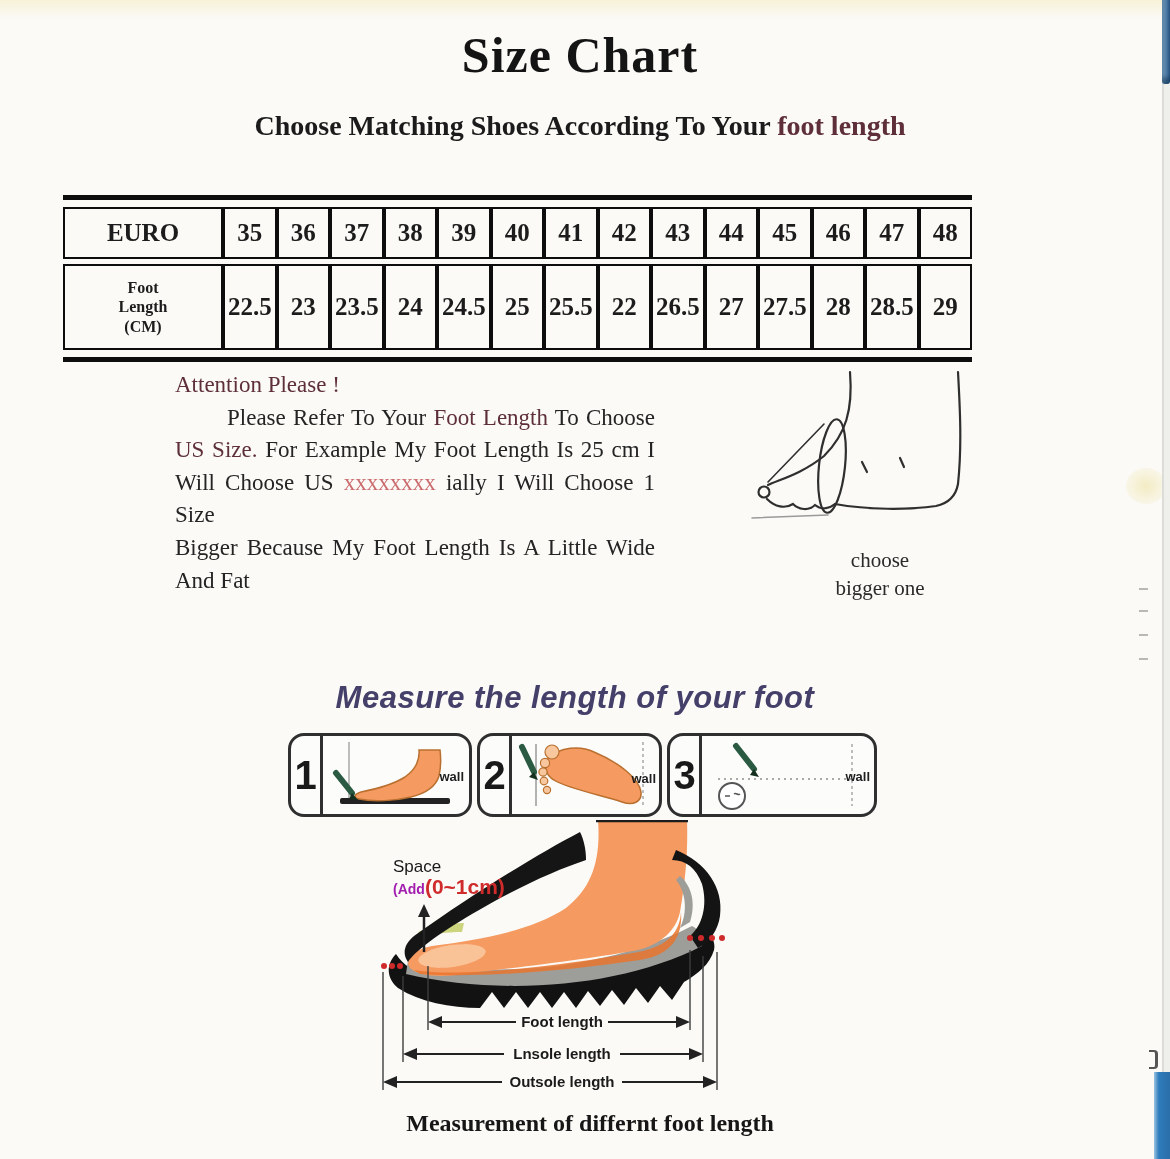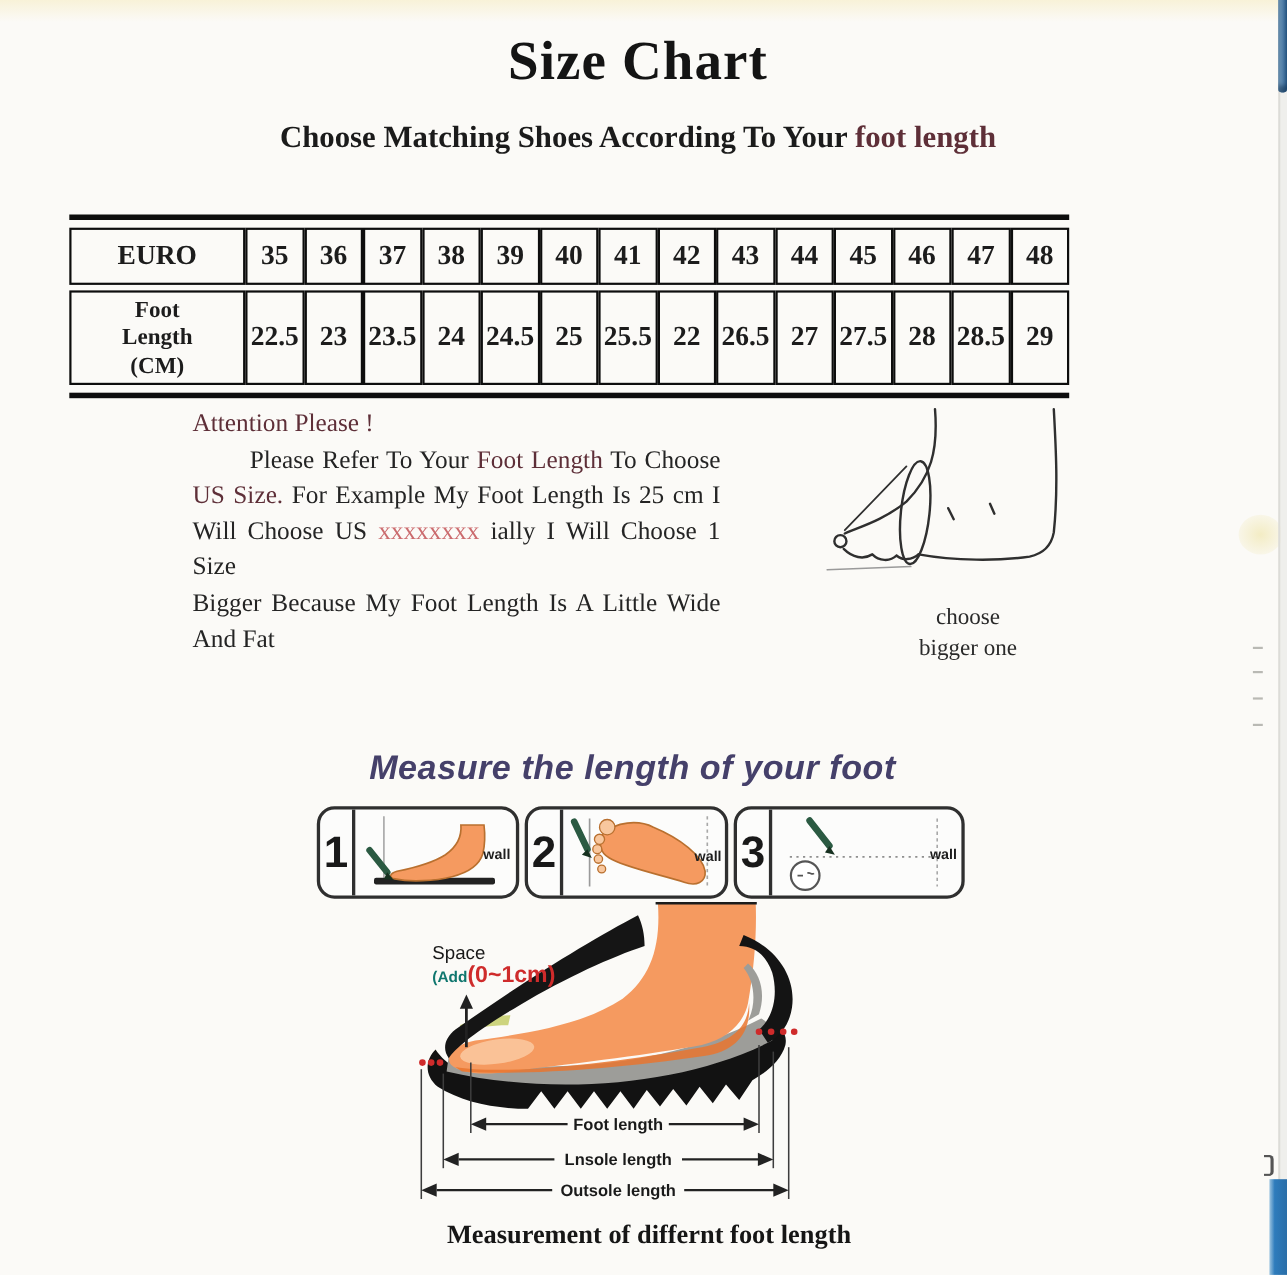--- a/index.html
+++ b/index.html
@@ -23,21 +23,21 @@
   
   .table-wrap{left:63px;top:183px;width:909px;
     border-top:5px solid var(--c-table-border);
     border-bottom:5px solid var(--c-table-border); padding:2px 0;margin-top:12px;}
   .size-table{width:100%;border-collapse:separate;border-spacing:0 5px;table-layout:fixed;}
   .size-table td{border:2px solid var(--c-table-border);text-align:center;vertical-align:middle;
     font-weight:bold;font-size:25px;padding:0;background:transparent;}
   .size-table tr.r1 td{height:48px;}
   .size-table tr.r2 td{height:82px;}
   .size-table td.rowhead{width:156px;}
-  .size-table td.rowhead .lh{display:block;font-size:21px;line-height:1.22;}
+  .size-table td.rowhead .lh{display:block;font-size:16px;line-height:1.22;}
   
   .attention{left:175px;top:369px;width:480px;font-size:23px;line-height:32.6px;color:#242424;}
   .attention .jline{text-align:justify;text-align-last:justify;}
   .attention .indent{padding-left:52px;}
   .attention .maroon{color:var(--c-maroon);}
   .attention .salmon{color:var(--c-salmon);}
   
   .sketch-note{left:790px;top:546px;width:180px;text-align:center;
     font-size:21px;line-height:28px;color:#2a2a2a;}
   
@@ -48,21 +48,21 @@
   .panel{top:733px;height:84px;border:3px solid #2f2f2f;border-radius:16px;
     background:#fcfcfb;display:flex;box-sizing:border-box;}
   .panel .num{width:31px;border-right:3px solid #2f2f2f;display:flex;align-items:center;justify-content:center;
     font-family:"Liberation Sans","DejaVu Sans",sans-serif;font-weight:bold;font-size:40px;color:#191919;}
   .panel .art{position:relative;flex:1;}
   .wall-label{position:absolute;font-family:"Liberation Sans","DejaVu Sans",sans-serif;
     font-weight:bold;font-size:13px;color:#1e1e1e;}
   
   .space-label{left:393px;top:858px;font-family:"Liberation Sans","DejaVu Sans",sans-serif;line-height:1.05;}
   .space-label .l1{font-weight:normal;font-size:17px;color:#181818;}
-  .space-label .paren{font-weight:bold;font-size:14px;color:#0f766e;text-align:right;}
+  .space-label .paren{font-weight:bold;font-size:14px;color:#a21caf;text-align:right;}
   .space-label .val{font-weight:bold;font-size:21px;color:var(--c-red);}
   
   .caption{left:0;top:1110px;width:1180px;text-align:center;font-weight:bold;font-size:24px;color:#161616;}
   
   .edge-track{left:1162px;top:0;width:2px;height:1159px;background:#dcdcd8;}
   .edge-col{left:1164px;top:0;width:6px;height:1159px;background:#efefec;}
   .edge-blue-top{left:1162px;top:0;width:8px;height:84px;
     background:linear-gradient(to right,#7ba3c4,#2c5e8e);border-radius:0 0 3px 3px;
     box-shadow:inset 0 -6px 4px rgba(10,40,70,.5);}
   .edge-blue-bottom{left:1154px;top:1072px;width:16px;height:87px;

